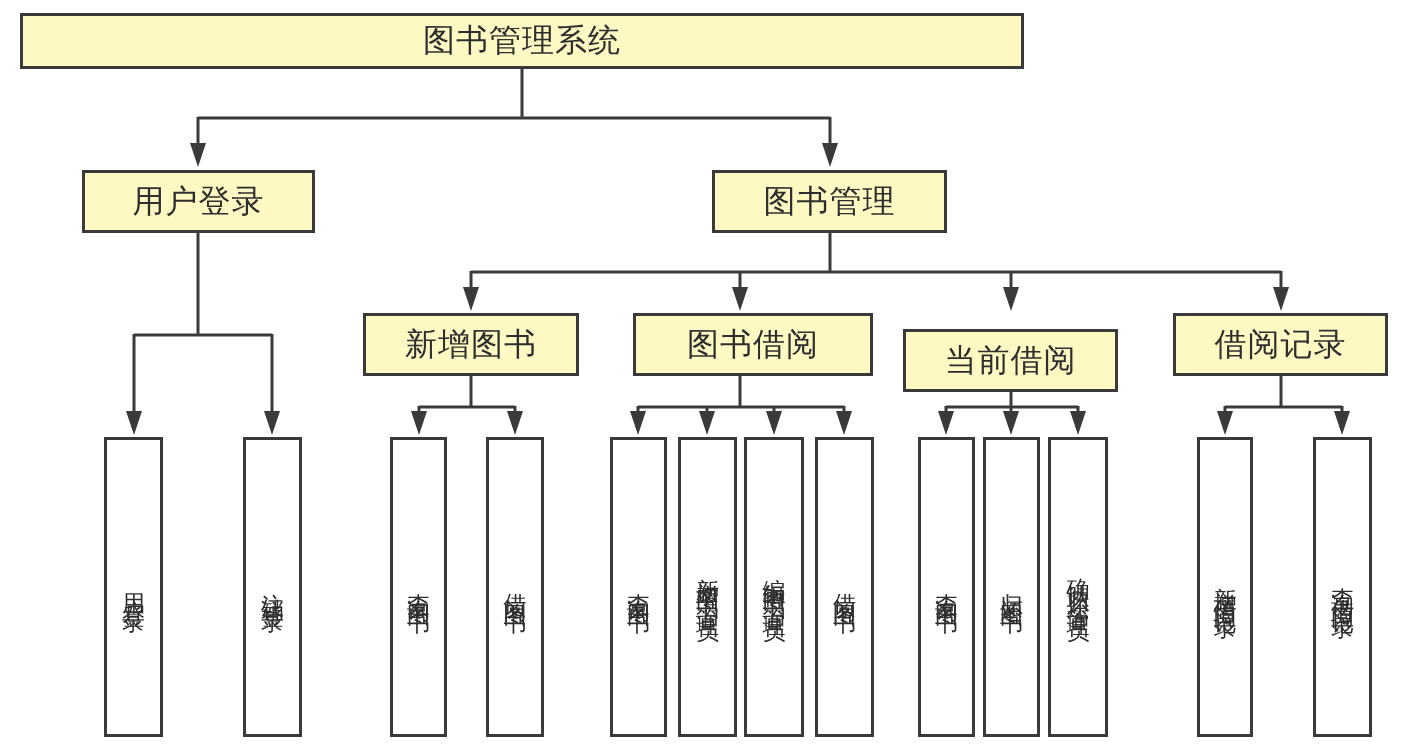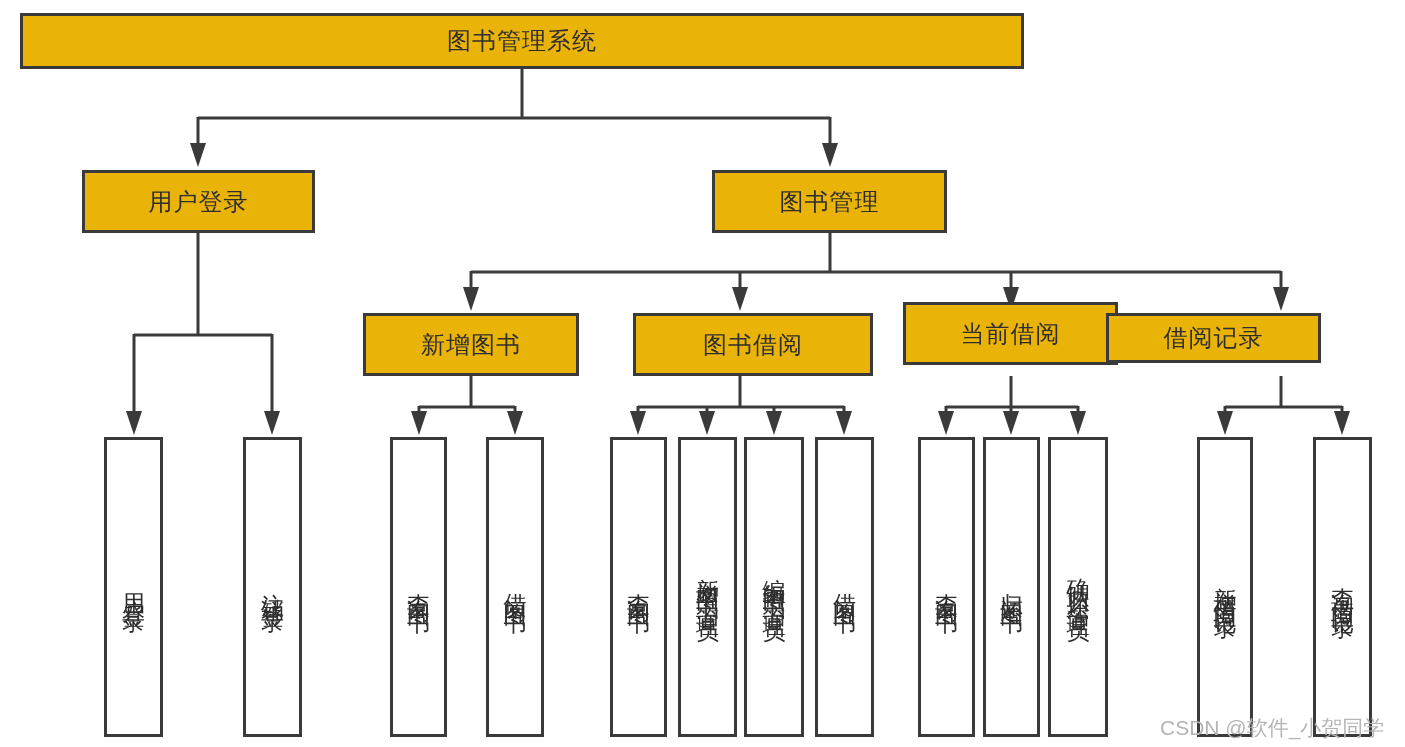--- a/index.html
+++ b/index.html
@@ -9,25 +9,25 @@
     height: 747px;
     background: #ffffff;
     font-family: "Liberation Sans", sans-serif;
     overflow: hidden;
   }
   #wires { position: absolute; left: 0; top: 0; width: 1405px; height: 747px; }
   .hbox {
     position: absolute;
     box-sizing: border-box;
     border: 3px solid #3a3a3a;
-    background: #eab308;
+    background: #fef9c3;
     display: flex;
     align-items: center;
     justify-content: center;
-    font-size: 24px;
+    font-size: 32px;
     letter-spacing: 1px;
     color: #2e2e2e;
     z-index: 2;
   }
   .vbox {
     position: absolute;
     top: 437px;
     height: 300px;
     box-sizing: border-box;
     border: 3px solid #3a3a3a;
@@ -46,22 +46,22 @@
     color: #2e2e2e;
     line-height: 1;
   }
   .hbox .label { white-space: nowrap; }
   
   #box-root            { left: 20px;   top: 13px;  width: 1004px; height: 56px; }
   #box-user-login      { left: 82px;   top: 170px; width: 233px;  height: 63px; }
   #box-book-mgmt       { left: 712px;  top: 170px; width: 235px;  height: 63px; }
   #box-new-book        { left: 363px;  top: 313px; width: 216px;  height: 63px; }
   #box-book-borrow     { left: 633px;  top: 313px; width: 240px;  height: 63px; }
-  #box-current-borrow  { left: 903px;  top: 302px; width: 215px;  height: 63px; }
-  #box-borrow-records  { left: 1106px; top: 313px; width: 215px;  height: 50px; }
+  #box-current-borrow  { left: 903px;  top: 329px; width: 215px;  height: 63px; }
+  #box-borrow-records  { left: 1173px; top: 313px; width: 215px;  height: 63px; }
   
   #leaf-0  { left: 104px;  width: 59px; }
   #leaf-1  { left: 243px;  width: 59px; }
   #leaf-2  { left: 390px;  width: 57px; }
   #leaf-3  { left: 486px;  width: 58px; }
   #leaf-4  { left: 610px;  width: 57px; }
   #leaf-5  { left: 678px;  width: 59px; }
   #leaf-6  { left: 744px;  width: 60px; }
   #leaf-7  { left: 815px;  width: 59px; }
   #leaf-8  { left: 918px;  width: 57px; }
@@ -210,15 +210,14 @@
   <div class="vbox" id="leaf-10">
     <span class="vtext">确认归还（管理员）</span>
   </div>
   <div class="vbox" id="leaf-11">
     <span class="vtext">新增借阅记录</span>
   </div>
   <div class="vbox" id="leaf-12">
     <span class="vtext">查询借阅记录</span>
   </div>
 
-  <div id="watermark">CSDN @软件_小贺同学</div>
 
 </div>
 
 </body></html>

